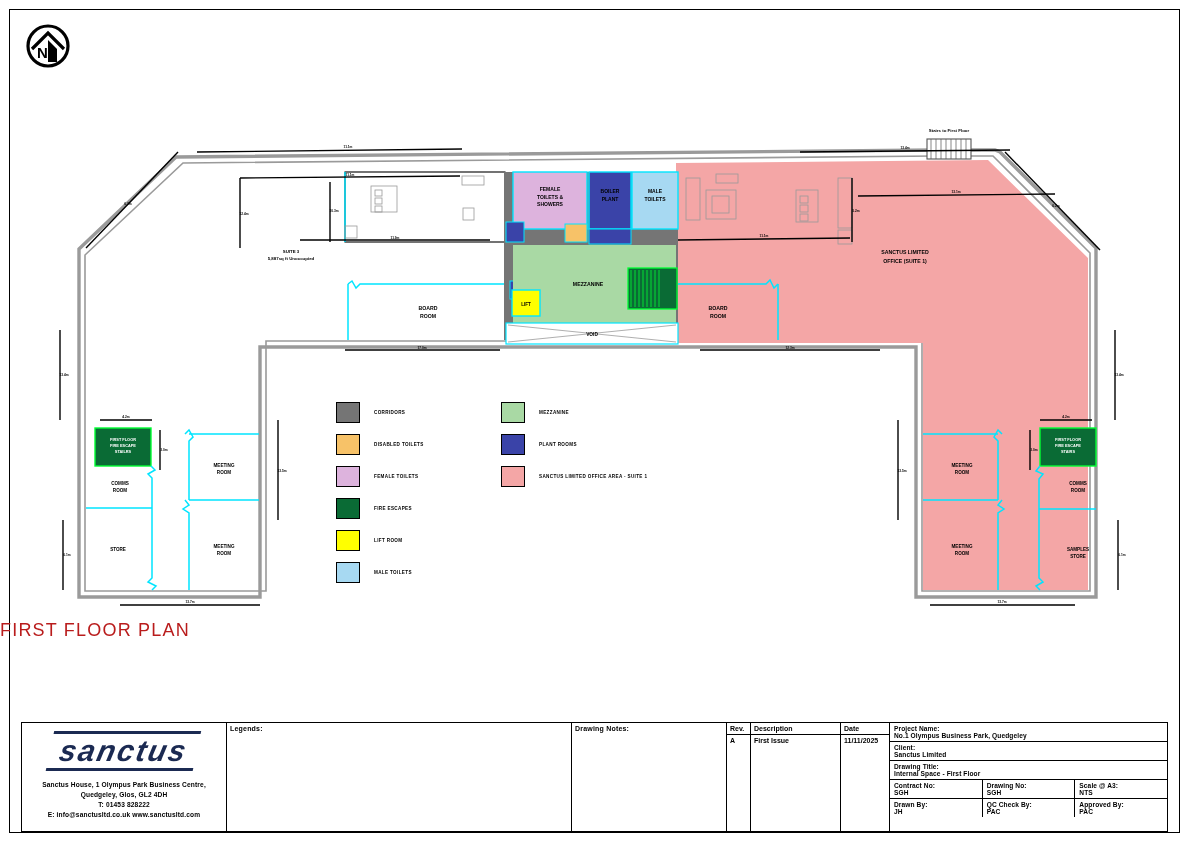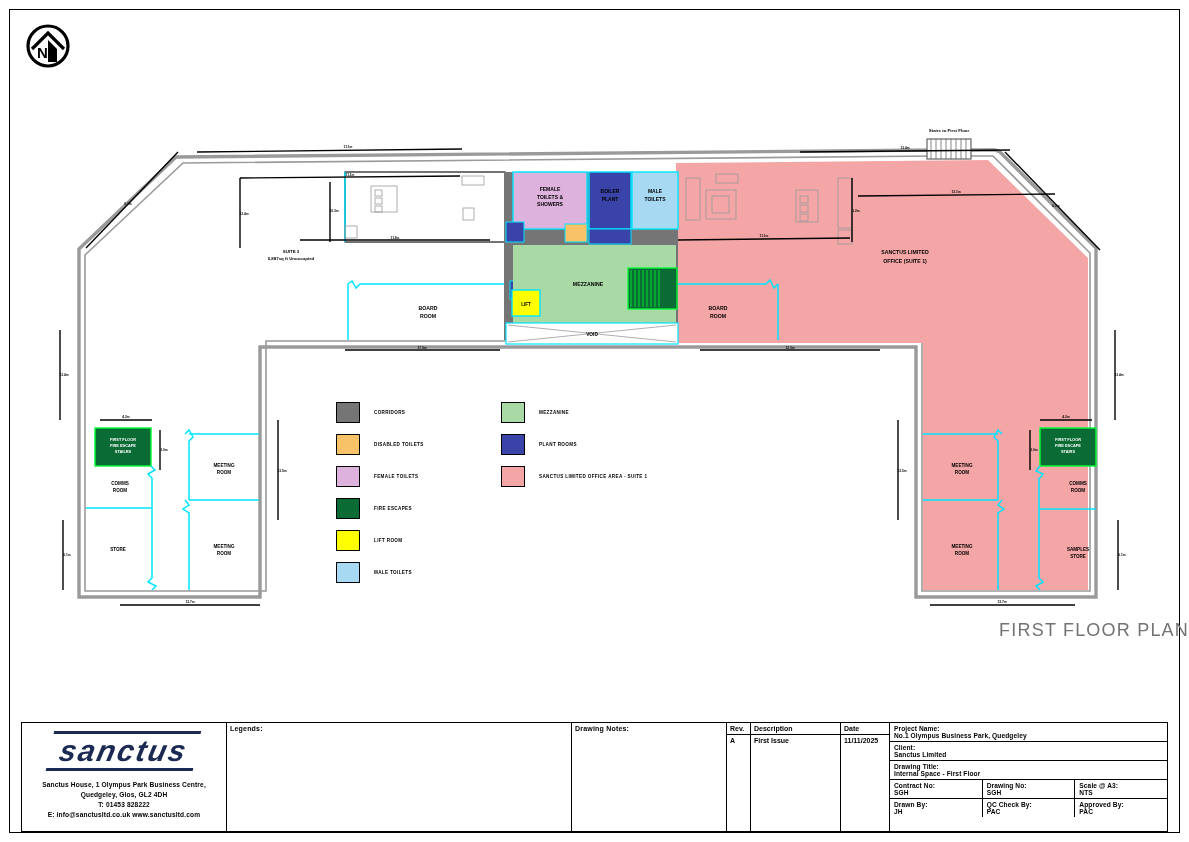--- a/index.html
+++ b/index.html
@@ -31,24 +31,24 @@
   }
   
   #plan{
     position:absolute; left:0; top:0;
     width:1189px; height:700px;
   }
   
   .plan-title{
     position:absolute;
     left:0; right:0; top:620px;
-    text-align:right;
+    text-align:left;
     font-size:18px;
     letter-spacing:1.2px;
-    color:#737373;
+    color:#b91c1c;
     font-weight:400;
   }
   
   .legend{
     position:absolute;
     left:336px; top:396px;
     width:330px;
   }
   .legend-col{
     position:absolute; top:0;

